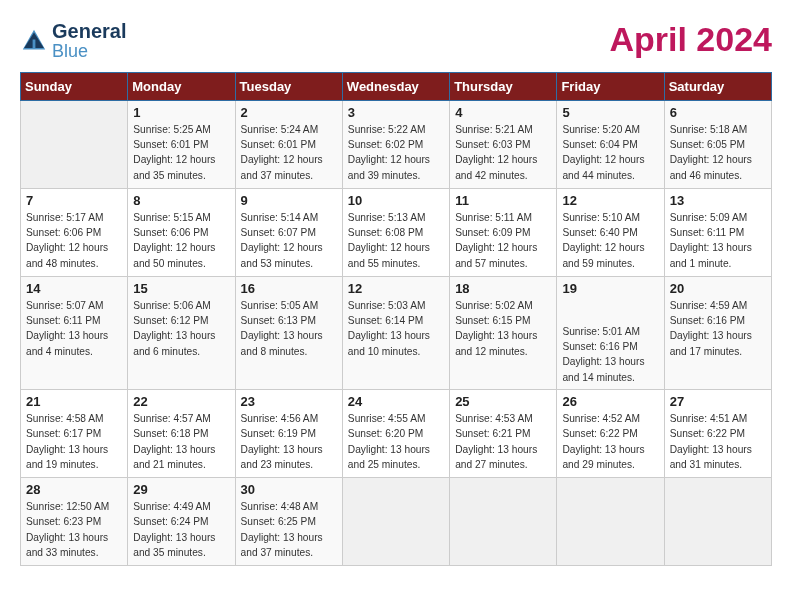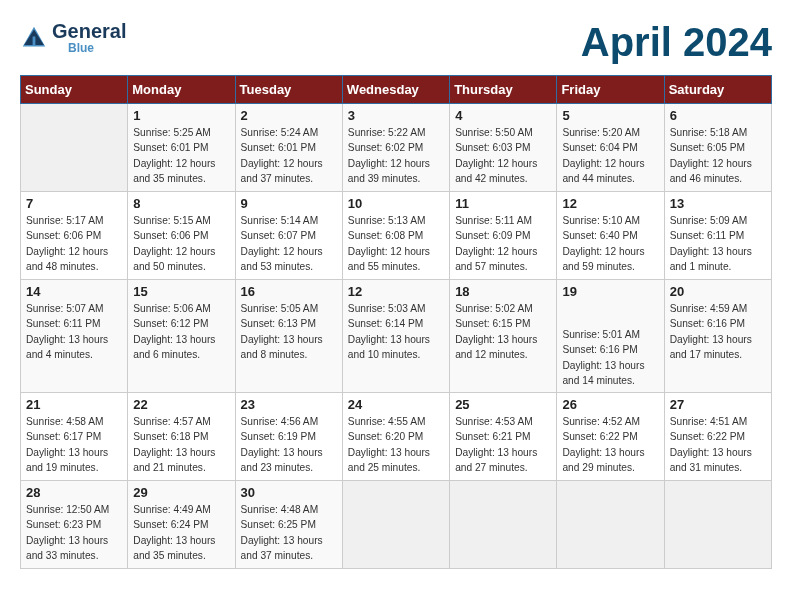--- a/index.html
+++ b/index.html
@@ -22,23 +22,23 @@
       gap: 4px;
     }
     .logo-icon {
       width: 28px;
       height: 28px;
     }
     .title-block {
       text-align: right;
     }
     .month-title {
-      font-size: 40px;
+      font-size: 34px;
       font-weight: bold;
-      color: #0c4a6e;
+      color: #be185d;
     }
     .location {
       font-size: 15px;
       color: #555;
     }
     table {
       width: 100%;
       border-collapse: collapse;
       table-layout: fixed;
     }
@@ -83,21 +83,21 @@
 <body>
 
 <div class="header">
   <div class="logo">
     <svg class="logo-icon" viewBox="0 0 40 40">
       <polygon points="20,4 36,32 4,32" fill="#4a90c4"></polygon>
       <polygon points="20,8 34,30 22,30 22,18 18,18 18,30 6,30" fill="#1a3a5c"></polygon>
     </svg>
     <div>
       <div style="font-size:20px;font-weight:bold;color:#1a3a5c;line-height:1.1;">General</div>
-      <div style="font-size:12px;font-weight:bold;color:#4a90c4;line-height:1.1;margin-left:16px;">Blue</div>
+      <div style="font-size:18px;font-weight:normal;color:#4a90c4;line-height:1.1;">Blue</div>
     </div>
   </div>
   <div class="title-block">
     <div class="month-title">April 2024</div>
   </div>
 </div>
 
 <table>
   <thead>
     <tr>
@@ -129,21 +129,21 @@
         </td>
         <td>
           <span class="day-num">3</span>
           <div class="cell-info" style="white-space: pre-line;">Sunrise: 5:22 AM
 Sunset: 6:02 PM
 Daylight: 12 hours
 and 39 minutes.</div>
         </td>
         <td>
           <span class="day-num">4</span>
-          <div class="cell-info" style="white-space: pre-line;">Sunrise: 5:50 AM
+          <div class="cell-info" style="white-space: pre-line;">Sunrise: 5:21 AM
 Sunset: 6:03 PM
 Daylight: 12 hours
 and 42 minutes.</div>
         </td>
         <td>
           <span class="day-num">5</span>
           <div class="cell-info" style="white-space: pre-line;">Sunrise: 5:20 AM
 Sunset: 6:04 PM
 Daylight: 12 hours
 and 44 minutes.</div>

